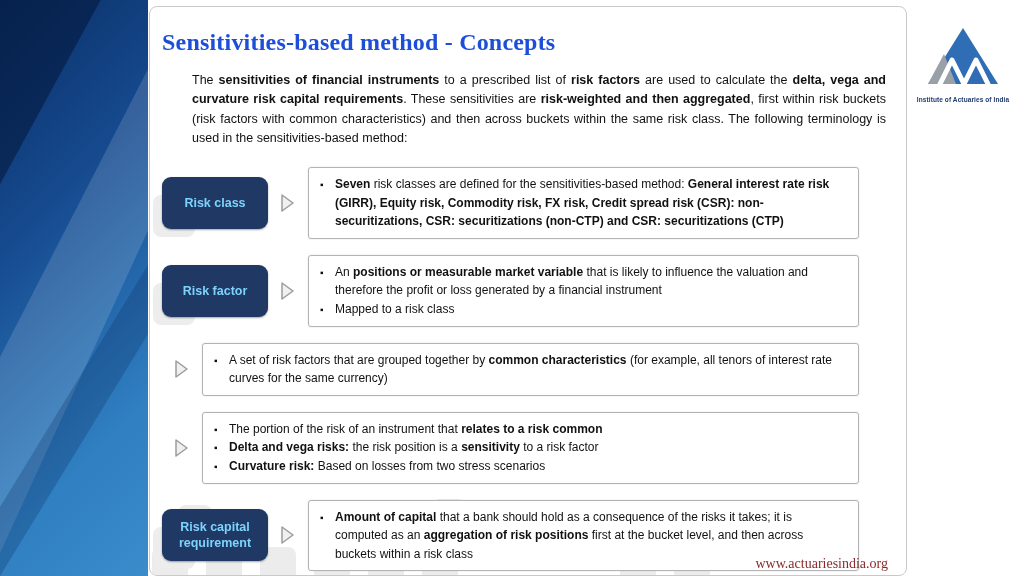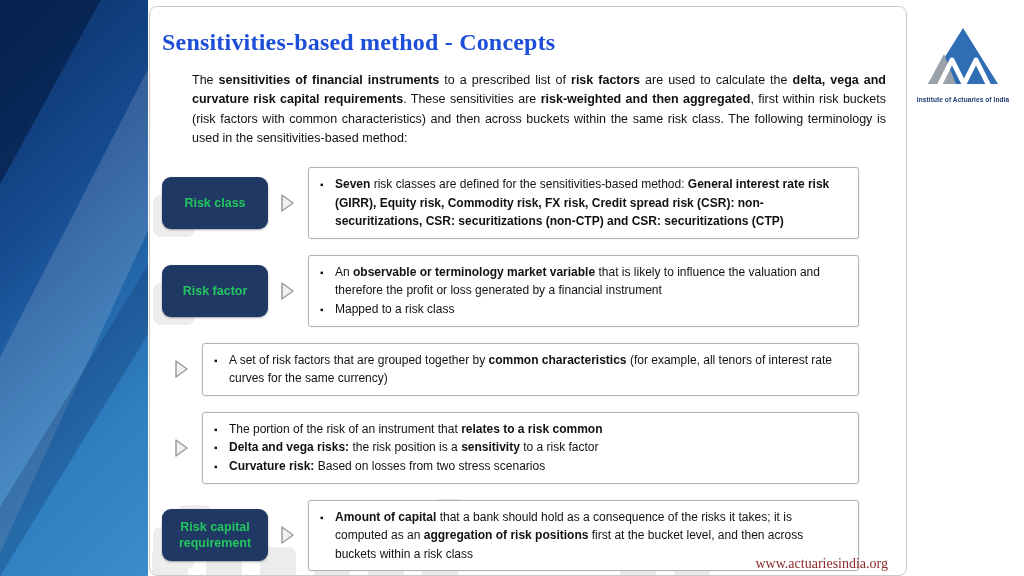--- a/index.html
+++ b/index.html
@@ -32,21 +32,21 @@
     font-size:12.5px; line-height:1.55; color:#111; text-align:justify;margin-left:30px; }
   .intro b, .btxt b { font-weight:700; }
 
   .rows { position:absolute; left:12px; top:160px; width:697px; z-index:2;
     display:flex; flex-direction:column; gap:16px; }
   .row { display:flex; align-items:center; }
   .btnwrap { position:relative; width:106px; flex:none; display:flex; }
   .btn-underlay { position:absolute; left:-9px; bottom:-8px; width:42px; height:42px;
     background:#ededed; border-radius:8px; z-index:0; }
   .navy-btn { position:relative; z-index:1; width:106px; min-height:52px;
-    background:#1f3864; color:#22c55e; font-weight:bold; font-size:12.5px;
+    background:#1f3864; color:#7dd3fc; font-weight:bold; font-size:12.5px;
     border-radius:9px; display:flex; align-items:center; justify-content:center;
     text-align:center; padding:6px 8px; line-height:1.3;
     box-shadow:0 1px 2px rgba(0,0,0,.35); }
   .chev { width:40px; flex:none; display:flex; align-items:center; justify-content:center; }
   .txtbox { flex:1; background:#fff; border:1px solid #b3b3b3; border-radius:3px;
     padding:7px 11px; font-size:12px; line-height:1.55; color:#111;
     box-shadow:0 0 0 1px rgba(0,0,0,.03); }
   .bullet { display:flex; }
   .marker { width:15px; flex:none; font-size:10px; padding-top:2px; color:#111; }
   .btxt { flex:1; }
@@ -117,21 +117,21 @@
           <div class="navy-btn">Risk factor</div>
         </div>
         <div class="chev">
           <svg width="20" height="22" viewBox="0 0 20 22">
               <path d="M4 3 L15 11 L4 19 Z" fill="#f0f0f0" stroke="#9c9c9c" stroke-width="1.5" stroke-linejoin="round"></path>
             </svg>
         </div>
         <div class="txtbox">
           <div class="bullet">
             <span class="marker">▪</span>
-            <span class="btxt"><span>An </span><b>observable or terminology market variable</b><span> that is likely to influence the valuation and therefore the profit or loss generated by a financial instrument</span></span>
+            <span class="btxt"><span>An </span><b>positions or measurable market variable</b><span> that is likely to influence the valuation and therefore the profit or loss generated by a financial instrument</span></span>
           </div>
           <div class="bullet">
             <span class="marker">▪</span>
             <span class="btxt"><span>Mapped to a risk class</span></span>
           </div>
         </div>
       </div>
 
       <div class="row">
         <div class="chev">

